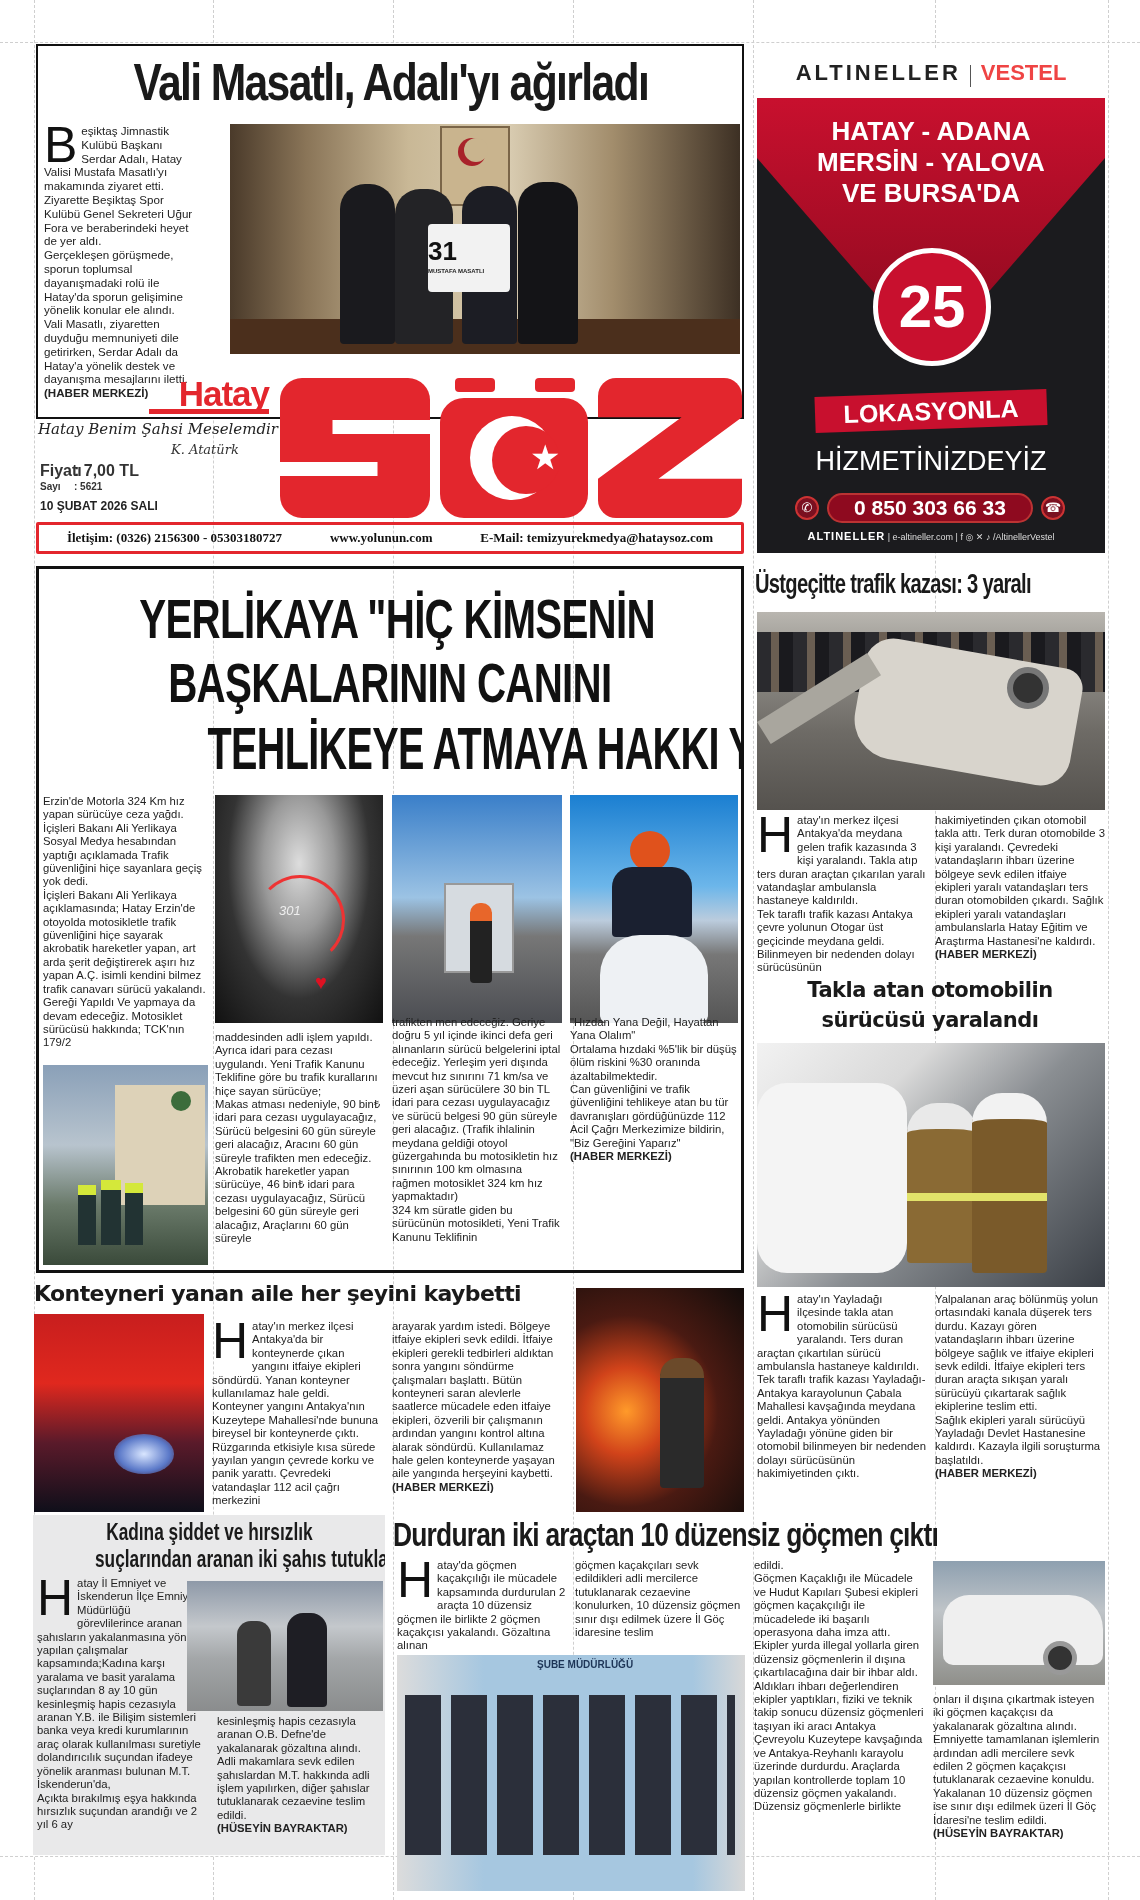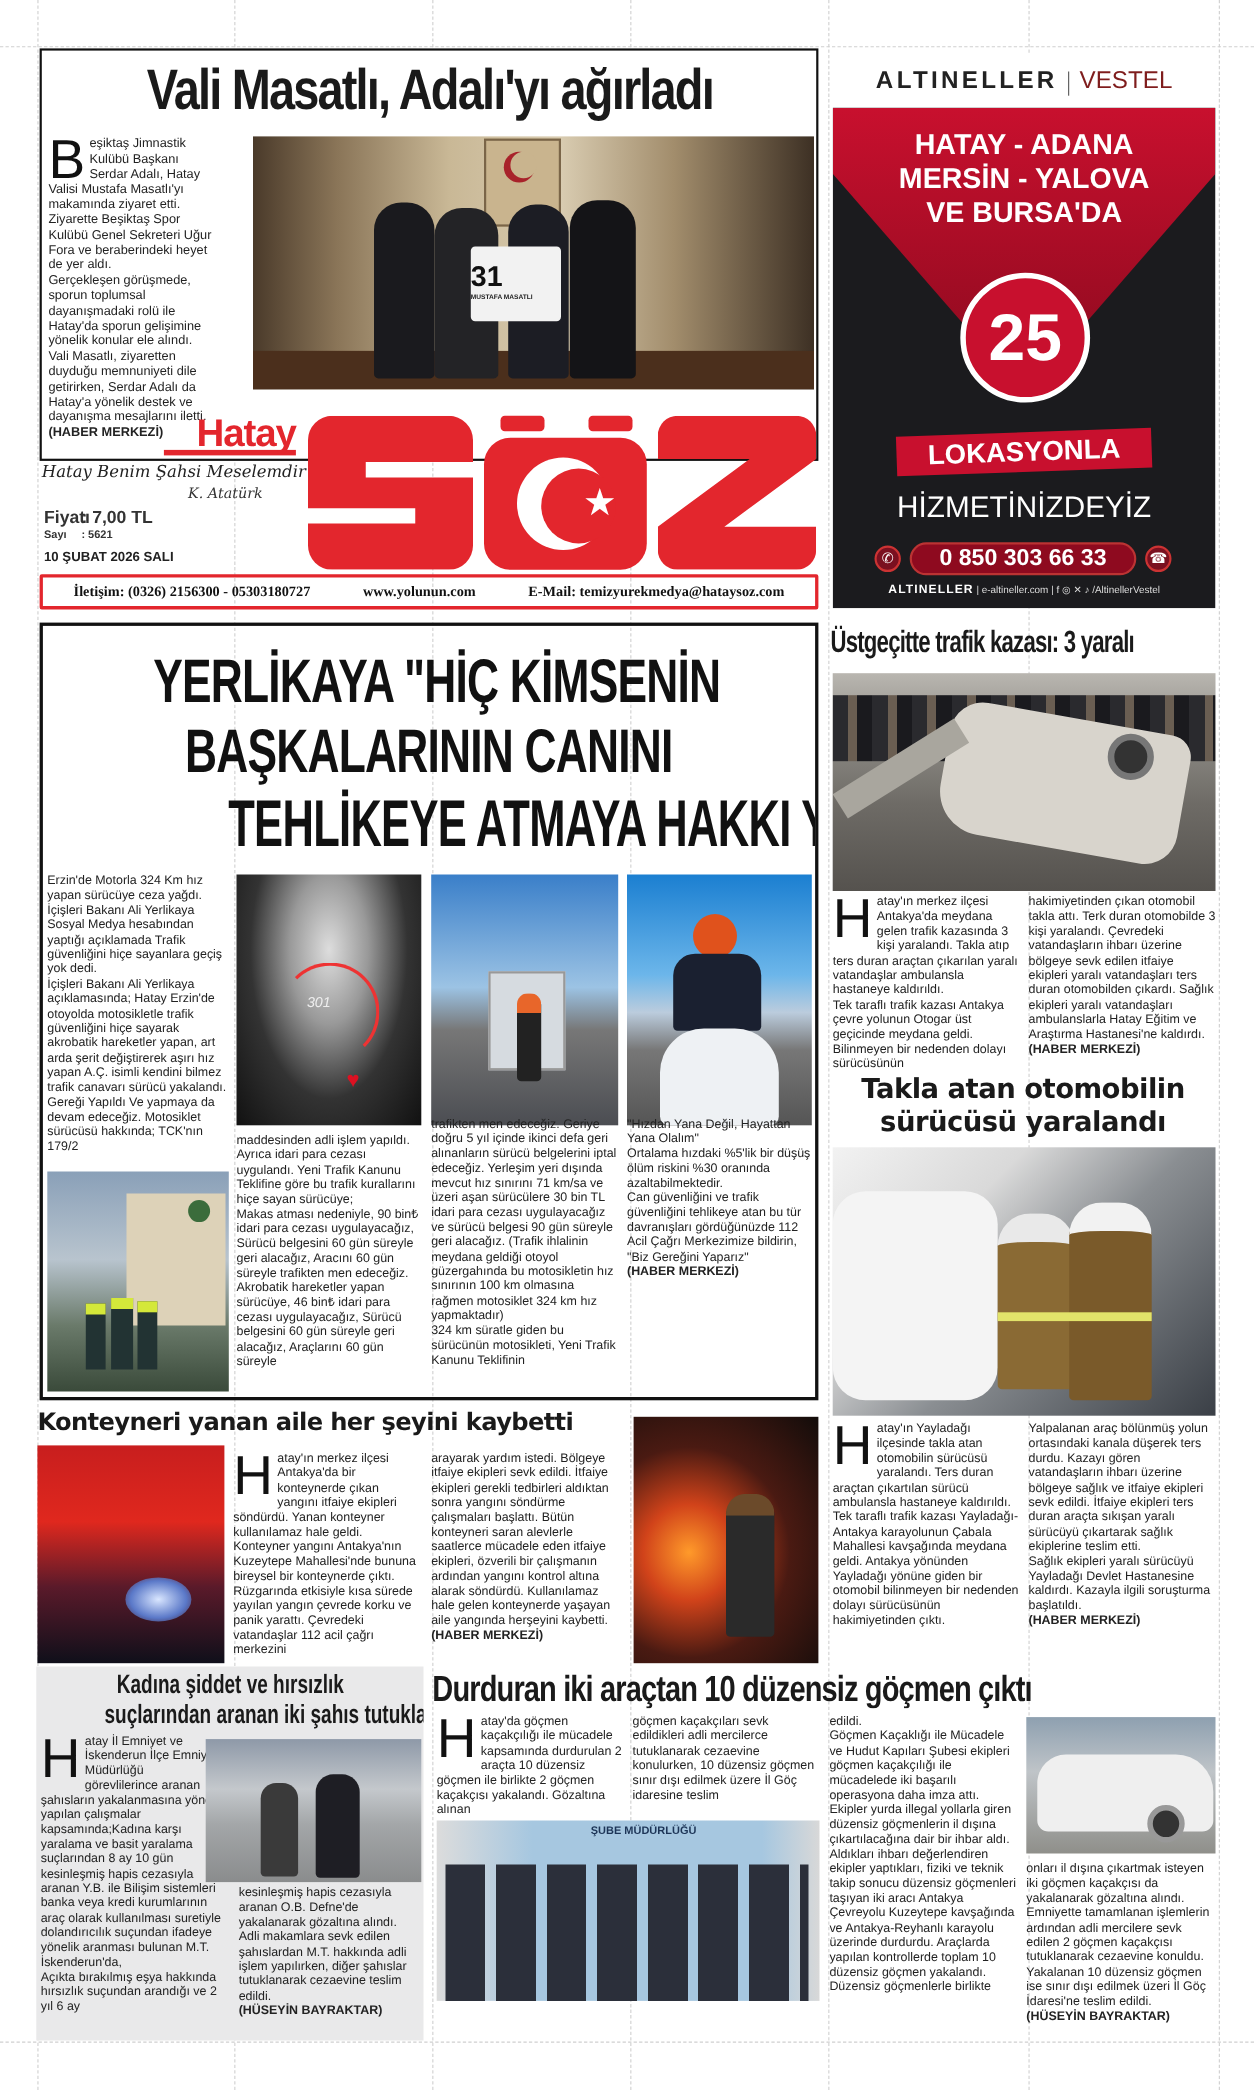--- a/index.html
+++ b/index.html
@@ -54,21 +54,21 @@
       <div style="font-weight:bold;font-size:26px;line-height:34px;color:#111;margin-top:10px">31</div>
       <div style="font-size:6px;font-weight:bold;color:#222">MUSTAFA MASATLI</div>
     </div>
   </div>
 </section>
 
 <aside class="abs" style="left:757px;top:50px;width:348px;height:503px;background:#fff;overflow:hidden">
   <div class="abs" style="left:0;top:0;width:348px;height:48px;text-align:center;padding-top:10px">
     <span style="font-weight:bold;font-size:22px;letter-spacing:3px;color:#222">ALTINELLER</span>
     <span style="display:inline-block;width:1px;height:22px;background:#555;vertical-align:middle;margin:0 5px"></span>
-    <span style="font-weight:normal;font-size:22px;color:#7f1d1d">VESTEL</span>
+    <span style="font-weight:bold;font-size:22px;color:#ef4444">VESTEL</span>
   </div>
   <div class="abs" style="left:0;top:48px;width:348px;height:455px;background:#1b1b1e">
     <div class="abs" style="left:0;top:0;width:348px;height:240px;background:linear-gradient(180deg,#c8102e,#8e0a1f);clip-path:polygon(0 0,100% 0,100% 25%,55% 100%,45% 100%,0 25%)"></div>
     <div class="abs" style="left:0;top:18px;width:348px;text-align:center;color:#fff;font-weight:bold;font-size:26px;line-height:31px">
       <div>HATAY - ADANA</div>
       <div>MERSİN - YALOVA</div>
       <div>VE BURSA'DA</div>
     </div>
     <div class="abs" style="left:116px;top:150px;width:118px;height:118px;border-radius:50%;background:#c8102e;border:5px solid #fff;text-align:center;color:#fff;font-weight:bold;font-size:60px;line-height:108px">25</div>
     <div class="abs" style="left:58px;top:295px;width:232px;height:36px;background:#c8102e;transform:rotate(-2deg);text-align:center;color:#fff;font-weight:bold;font-size:25px;line-height:36px">LOKASYONLA</div>
@@ -183,21 +183,21 @@
   <div class="abs body-text" style="left:2px;top:248px;width:170px">
     <span class="drop">H</span><span>atay'ın merkez ilçesi Antakya'da meydana gelen trafik kazasında 3 kişi yaralandı. Takla atıp ters duran araçtan çıkarılan yaralı vatandaşlar ambulansla hastaneye kaldırıldı.</span>
     <p>Tek taraflı trafik kazası Antakya çevre yolunun Otogar üst geçicinde meydana geldi. Bilinmeyen bir nedenden dolayı sürücüsünün</p>
   </div>
   <div class="abs body-text" style="left:180px;top:248px;width:170px">
     <span>hakimiyetinden çıkan otomobil takla attı. Terk duran otomobilde 3 kişi yaralandı. Çevredeki vatandaşların ihbarı üzerine bölgeye sevk edilen itfaiye ekipleri yaralı vatandaşları ters duran otomobilden çıkardı. Sağlık ekipleri yaralı vatandaşları ambulanslarla Hatay Eğitim ve Araştırma Hastanesi'ne kaldırdı.</span><span class="sig">(HABER MERKEZİ)</span>
   </div>
 </section>
 
 <section class="abs" style="left:755px;top:975px;width:350px;height:535px">
-  <h3 class="abs" style="left:0;top:0;width:350px;text-align:center;font-family:'DejaVu Sans',sans-serif;font-weight:bold;font-size:25px;line-height:30px;letter-spacing:-0.5px">
+  <h3 class="abs" style="left:0;top:0;width:350px;text-align:center;font-family:'DejaVu Sans',sans-serif;font-weight:bold;font-size:21px;line-height:30px;letter-spacing:-0.5px">
     <div>Takla atan otomobilin</div>
     <div>sürücüsü yaralandı</div>
   </h3>
   <div class="photo" style="left:2px;top:68px;width:348px;height:244px;background:linear-gradient(135deg,#f2f2f2 0%,#d9d9d9 30%,#8a8e92 55%,#3a3f46 100%)">
     <div class="abs" style="left:0;top:40px;width:150px;height:190px;background:#f4f4f4;border-radius:30px"></div>
     <div class="abs" style="left:150px;top:60px;width:70px;height:160px;background:#8a6a34;border-top:26px solid #e9e9e9;border-radius:30px 30px 4px 4px"></div>
     <div class="abs" style="left:215px;top:50px;width:75px;height:180px;background:#7a5a2a;border-top:26px solid #f2f2f2;border-radius:30px 30px 4px 4px"></div>
     <div class="abs" style="left:150px;top:150px;width:140px;height:8px;background:#e2e36a"></div>
   </div>
   <div class="abs body-text" style="left:2px;top:318px;width:170px">
@@ -251,21 +251,21 @@
 <section class="abs" style="left:393px;top:1515px;width:712px;height:340px">
   <h3 class="abs" style="left:0;top:2px;width:712px;height:36px;overflow:hidden">
     <span style="display:inline-block;font-weight:bold;font-size:33px;line-height:36px;transform:scaleX(0.8);transform-origin:left top;white-space:nowrap;letter-spacing:-1px">Durduran iki araçtan 10 düzensiz göçmen çıktı</span>
   </h3>
   <div class="abs body-text" style="left:4px;top:44px;width:170px">
     <span class="drop">H</span><span>atay'da göçmen kaçakçılığı ile mücadele kapsamında durdurulan 2 araçta 10 düzensiz göçmen ile birlikte 2 göçmen kaçakçısı yakalandı. Gözaltına alınan</span>
   </div>
   <div class="abs body-text" style="left:182px;top:44px;width:172px">
     <span>göçmen kaçakçıları sevk edildikleri adli mercilerce tutuklanarak cezaevine konulurken, 10 düzensiz göçmen sınır dışı edilmek üzere İl Göç idaresine teslim</span>
   </div>
-  <div class="photo" style="left:4px;top:140px;width:348px;height:164px;background:linear-gradient(90deg,#dcdcdc 0%,#a6c7e0 25%,#a6c7e0 85%,#d8d8d8 100%)">
+  <div class="photo" style="left:4px;top:140px;width:348px;height:236px;background:linear-gradient(90deg,#dcdcdc 0%,#a6c7e0 25%,#a6c7e0 85%,#d8d8d8 100%)">
     <div class="abs" style="left:140px;top:4px;font-size:10px;font-weight:bold;color:#1d3557">ŞUBE MÜDÜRLÜĞÜ</div>
     <div class="abs" style="left:8px;top:40px;width:330px;height:160px;background:repeating-linear-gradient(90deg,#2b2f3a 0 36px,transparent 36px 46px)"></div>
   </div>
   <div class="abs body-text" style="left:361px;top:44px;width:172px">
     <p>edildi.</p>
     <p>Göçmen Kaçaklığı ile Mücadele ve Hudut Kapıları Şubesi ekipleri göçmen kaçakçılığı ile mücadelede iki başarılı operasyona daha imza attı. Ekipler yurda illegal yollarla giren düzensiz göçmenlerin il dışına çıkartılacağına dair bir ihbar aldı. Aldıkları ihbarı değerlendiren ekipler yaptıkları, fiziki ve teknik takip sonucu düzensiz göçmenleri taşıyan iki aracı Antakya Çevreyolu Kuzeytepe kavşağında ve Antakya-Reyhanlı karayolu üzerinde durdurdu. Araçlarda yapılan kontrollerde toplam 10 düzensiz göçmen  yakalandı. Düzensiz göçmenlerle birlikte</p>
   </div>
   <div class="photo" style="left:540px;top:46px;width:172px;height:124px;background:linear-gradient(180deg,#8ea0b0 0%,#bfc4c8 40%,#8f8f8a 100%)">
     <div class="abs" style="left:10px;top:34px;width:160px;height:70px;background:#efefef;border-radius:26px 34px 10px 10px"></div>
     <div class="abs" style="left:110px;top:80px;width:34px;height:34px;border-radius:50%;background:#333;border:5px solid #999"></div>

